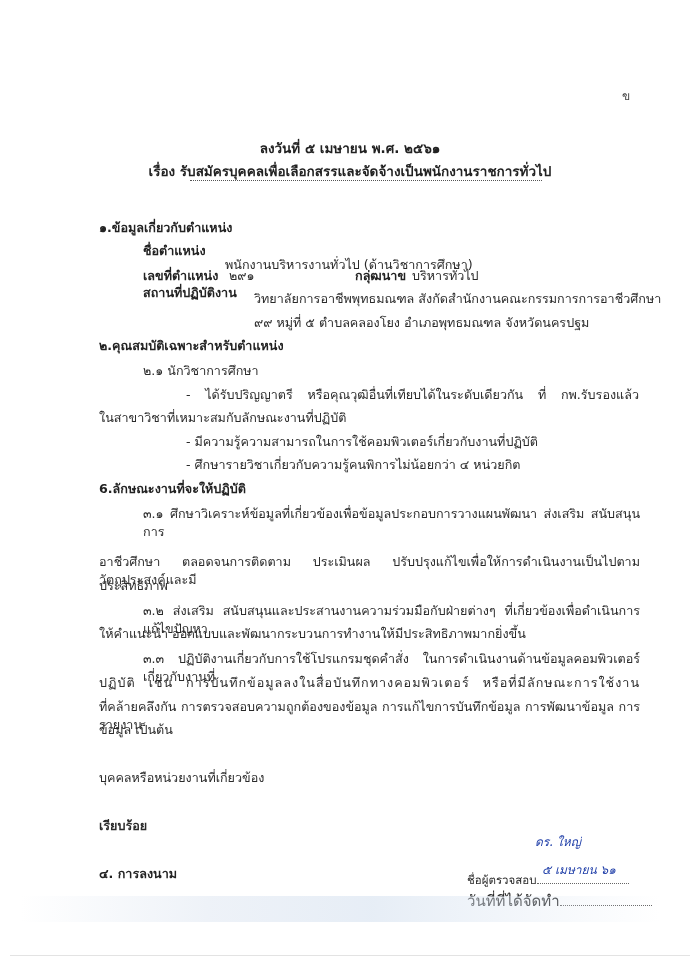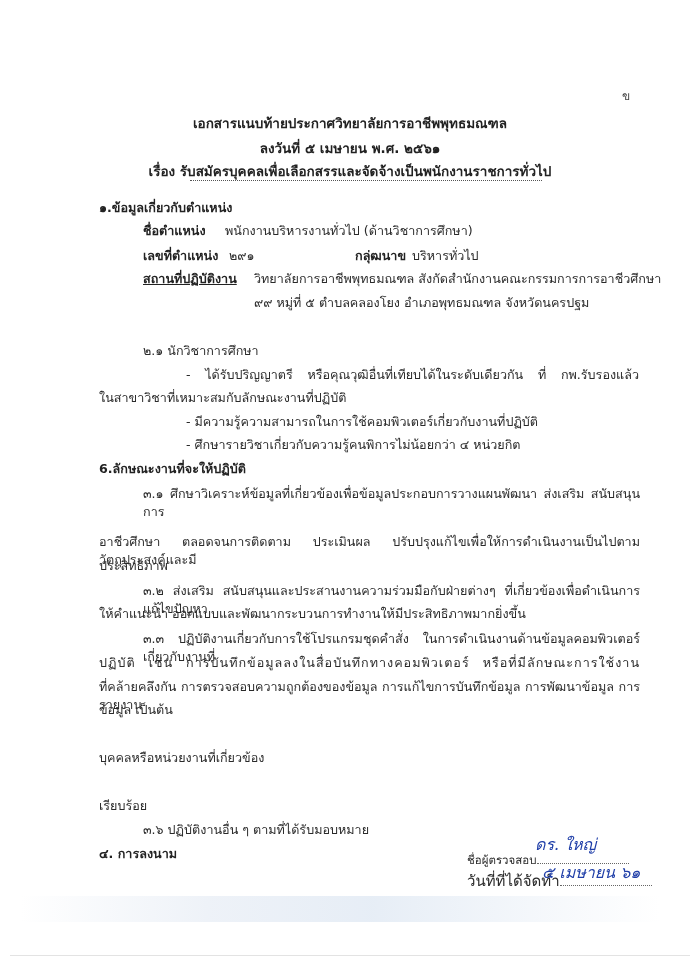--- a/index.html
+++ b/index.html
@@ -2,58 +2,58 @@
 <html><head>
 <meta charset="utf-8">
 <style>
   html, body { margin: 0; padding: 0; }
   body {
     width: 700px; height: 974px; background: #ffffff; position: relative; overflow: hidden;
     font-family: "DejaVu Sans", "Liberation Sans", sans-serif; color: #2a2a2a;
   }
   .page { position: absolute; left: 0; top: 0; width: 700px; height: 974px; }
   .abs { position: absolute; white-space: nowrap; }
-  .t { font-size: 12.6px; line-height: 18px; }
+  .t { font-size: 12.6px; line-height: 18px; margin-top: 20px; }
   .hdr { font-size: 13.5px; font-weight: bold; color: #222; }
   .b { font-weight: bold; color: #222; }
   .center { left: 0; width: 700px; text-align: center; }
   .page-no { left: 622px; top: 86px; font-size: 12px; color: #444; }
   .dots { left: 190px; top: 180px; width: 352px; border-top: 1.5px dotted #555; height: 0; }
   .sig-line { border-bottom: 1px dotted #666; display: inline-block; width: 92px; height: 12px; vertical-align: baseline; }
-  .sig { color: #1f3ea8; font-family: "DejaVu Serif", serif; font-style: italic; font-size: 16px; }
+  .sig { color: #1f3ea8; font-family: "DejaVu Serif", serif; font-style: italic; font-size: 12px; }
   .scan-band { left: 20px; top: 896px; width: 640px; height: 26px; background: linear-gradient(90deg, rgba(230,236,244,0) 0%, rgba(226,233,243,0.6) 30%, rgba(220,230,242,0.7) 55%, rgba(230,236,244,0) 100%); }
   .scan-line { left: 10px; top: 955px; width: 680px; height: 1px; background: #e3e3e3; }
   .justify { white-space: normal; text-align: justify; text-align-last: justify; }
 </style>
 </head>
 <body>
 
 <div class="page">
 
   <div class="abs page-no">ข</div>
 
-  <div class="abs center hdr" style="top:112px;">เอกสารแนบท้ายประกาศวิทยาลัยการอาชีพพุทธมณฑล</div>
   <div class="abs center hdr" style="top:137px;">ลงวันที่  ๕ เมษายน  พ.ศ. ๒๕๖๑</div>
   <div class="abs center hdr" style="top:160px;">เรื่อง  รับสมัครบุคคลเพื่อเลือกสรรและจัดจ้างเป็นพนักงานราชการทั่วไป</div>
   <div class="abs dots"></div>
 
   <div class="abs t b" style="left:99px; top:199px;">๑.ข้อมูลเกี่ยวกับตำแหน่ง</div>
 
   <div class="abs t b" style="left:143px; top:222px;">ชื่อตำแหน่ง</div>
-  <div class="abs t" style="left:225px; top:222px;">พนักงานบริหารงานทั่วไป (ด้านวิชาการศึกษา)</div>
+  <div class="abs t" style="left:225px; top:236px;">พนักงานบริหารงานทั่วไป (ด้านวิชาการศึกษา)</div>
 
   <div class="abs t b" style="left:143px; top:247px;">เลขที่ตำแหน่ง</div>
   <div class="abs t" style="left:229px; top:247px;">๒๙๑</div>
   <div class="abs t b" style="left:355px; top:247px;">กลุ่ฒนาข</div>
   <div class="abs t" style="left:412px; top:247px;">บริหารทั่วไป</div>
 
-  <div class="abs t b" style="left:143px; top:270px;text-decoration:underline;">สถานที่ปฏิบัติงาน</div>
+  <div class="abs t b" style="left:143px; top:264px;">สถานที่ปฏิบัติงาน</div>
   <div class="abs t" style="left:254px; top:270px;">วิทยาลัยการอาชีพพุทธมณฑล สังกัดสำนักงานคณะกรรมการการอาชีวศึกษา</div>
   <div class="abs t" style="left:254px; top:294px;">๙๙ หมู่ที่ ๕ ตำบลคลองโยง อำเภอพุทธมณฑล จังหวัดนครปฐม</div>
 
+  <div class="abs t b" style="left:99px; top:317px;">๒.คุณสมบัติเฉพาะสำหรับตำแหน่ง</div>
   <div class="abs t" style="left:143px; top:342px;">๒.๑ นักวิชาการศึกษา</div>
   <div class="abs t justify" style="left:186px; top:366px; width:453px;">- ได้รับปริญญาตรี หรือคุณวุฒิอื่นที่เทียบได้ในระดับเดียวกัน ที่ กพ.รับรองแล้ว</div>
   <div class="abs t" style="left:99px; top:389px;">ในสาขาวิชาที่เหมาะสมกับลักษณะงานที่ปฏิบัติ</div>
   <div class="abs t" style="left:186px; top:413px;">- มีความรู้ความสามารถในการใช้คอมพิวเตอร์เกี่ยวกับงานที่ปฏิบัติ</div>
   <div class="abs t" style="left:186px; top:436px;">- ศึกษารายวิชาเกี่ยวกับความรู้คนพิการไม่น้อยกว่า ๔ หน่วยกิต</div>
 
   <div class="abs t b" style="left:99px; top:460px;">6.ลักษณะงานที่จะให้ปฏิบัติ</div>
 
   <div class="abs t justify" style="left:143px; top:485px; width:497px;">๓.๑ ศึกษาวิเคราะห์ข้อมูลที่เกี่ยวข้องเพื่อข้อมูลประกอบการวางแผนพัฒนา ส่งเสริม สนับสนุนการ</div>
   <div class="abs t justify" style="left:99px; top:533px; width:541px;">อาชีวศึกษา ตลอดจนการติดตาม ประเมินผล ปรับปรุงแก้ไขเพื่อให้การดำเนินงานเป็นไปตามวัตถุประสงค์และมี</div>
@@ -62,23 +62,22 @@
   <div class="abs t justify" style="left:143px; top:582px; width:497px;">๓.๒ ส่งเสริม สนับสนุนและประสานงานความร่วมมือกับฝ่ายต่างๆ ที่เกี่ยวข้องเพื่อดำเนินการแก้ไขปัญหา</div>
   <div class="abs t" style="left:99px; top:605px;">ให้คำแนะนำ ออกแบบและพัฒนากระบวนการทำงานให้มีประสิทธิภาพมากยิ่งขึ้น</div>
 
   <div class="abs t justify" style="left:143px; top:630px; width:497px;">๓.๓ ปฏิบัติงานเกี่ยวกับการใช้โปรแกรมชุดคำสั่ง ในการดำเนินงานด้านข้อมูลคอมพิวเตอร์เกี่ยวกับงานที่</div>
   <div class="abs t justify" style="left:99px; top:654px; width:541px; letter-spacing:1px;">ปฏิบัติ เช่น การบันทึกข้อมูลลงในสื่อบันทึกทางคอมพิวเตอร์ หรือที่มีลักษณะการใช้งาน</div>
   <div class="abs t justify" style="left:99px; top:678px; width:541px;">ที่คล้ายคลึงกัน การตรวจสอบความถูกต้องของข้อมูล การแก้ไขการบันทึกข้อมูล การพัฒนาข้อมูล การรายงาน</div>
   <div class="abs t" style="left:99px; top:701px;">ข้อมูล เป็นต้น</div>
 
   <div class="abs t" style="left:99px; top:749px;">บุคคลหรือหน่วยงานที่เกี่ยวข้อง</div>
 
-  <div class="abs t" style="left:99px; top:797px;">เรียบร้อย</div>
+  <div class="abs t" style="left:99px; top:797px;font-weight:bold;">เรียบร้อย</div>
 
-  <div class="abs t" style="left:143px; top:821px;">๓.๖ ปฏิบัติงานอื่น ๆ ตามที่ได้รับมอบหมาย</div>
 
   <div class="abs t b" style="left:99px; top:845px;">๔. การลงนาม</div>
 
   <div class="abs t" style="left:467px; top:851px; font-size:11.5px;">
     <span>ชื่อผู้ตรวจสอบ</span><span class="sig-line"></span>
   </div>
   <div class="abs sig" style="left:535px; top:832px;">ดร. ใหญ่</div>
 
   <div class="abs t" style="left:467px; top:872px; font-size:15px;">
     <span>วันที่ที่ได้จัดทำ</span><span class="sig-line"></span>

